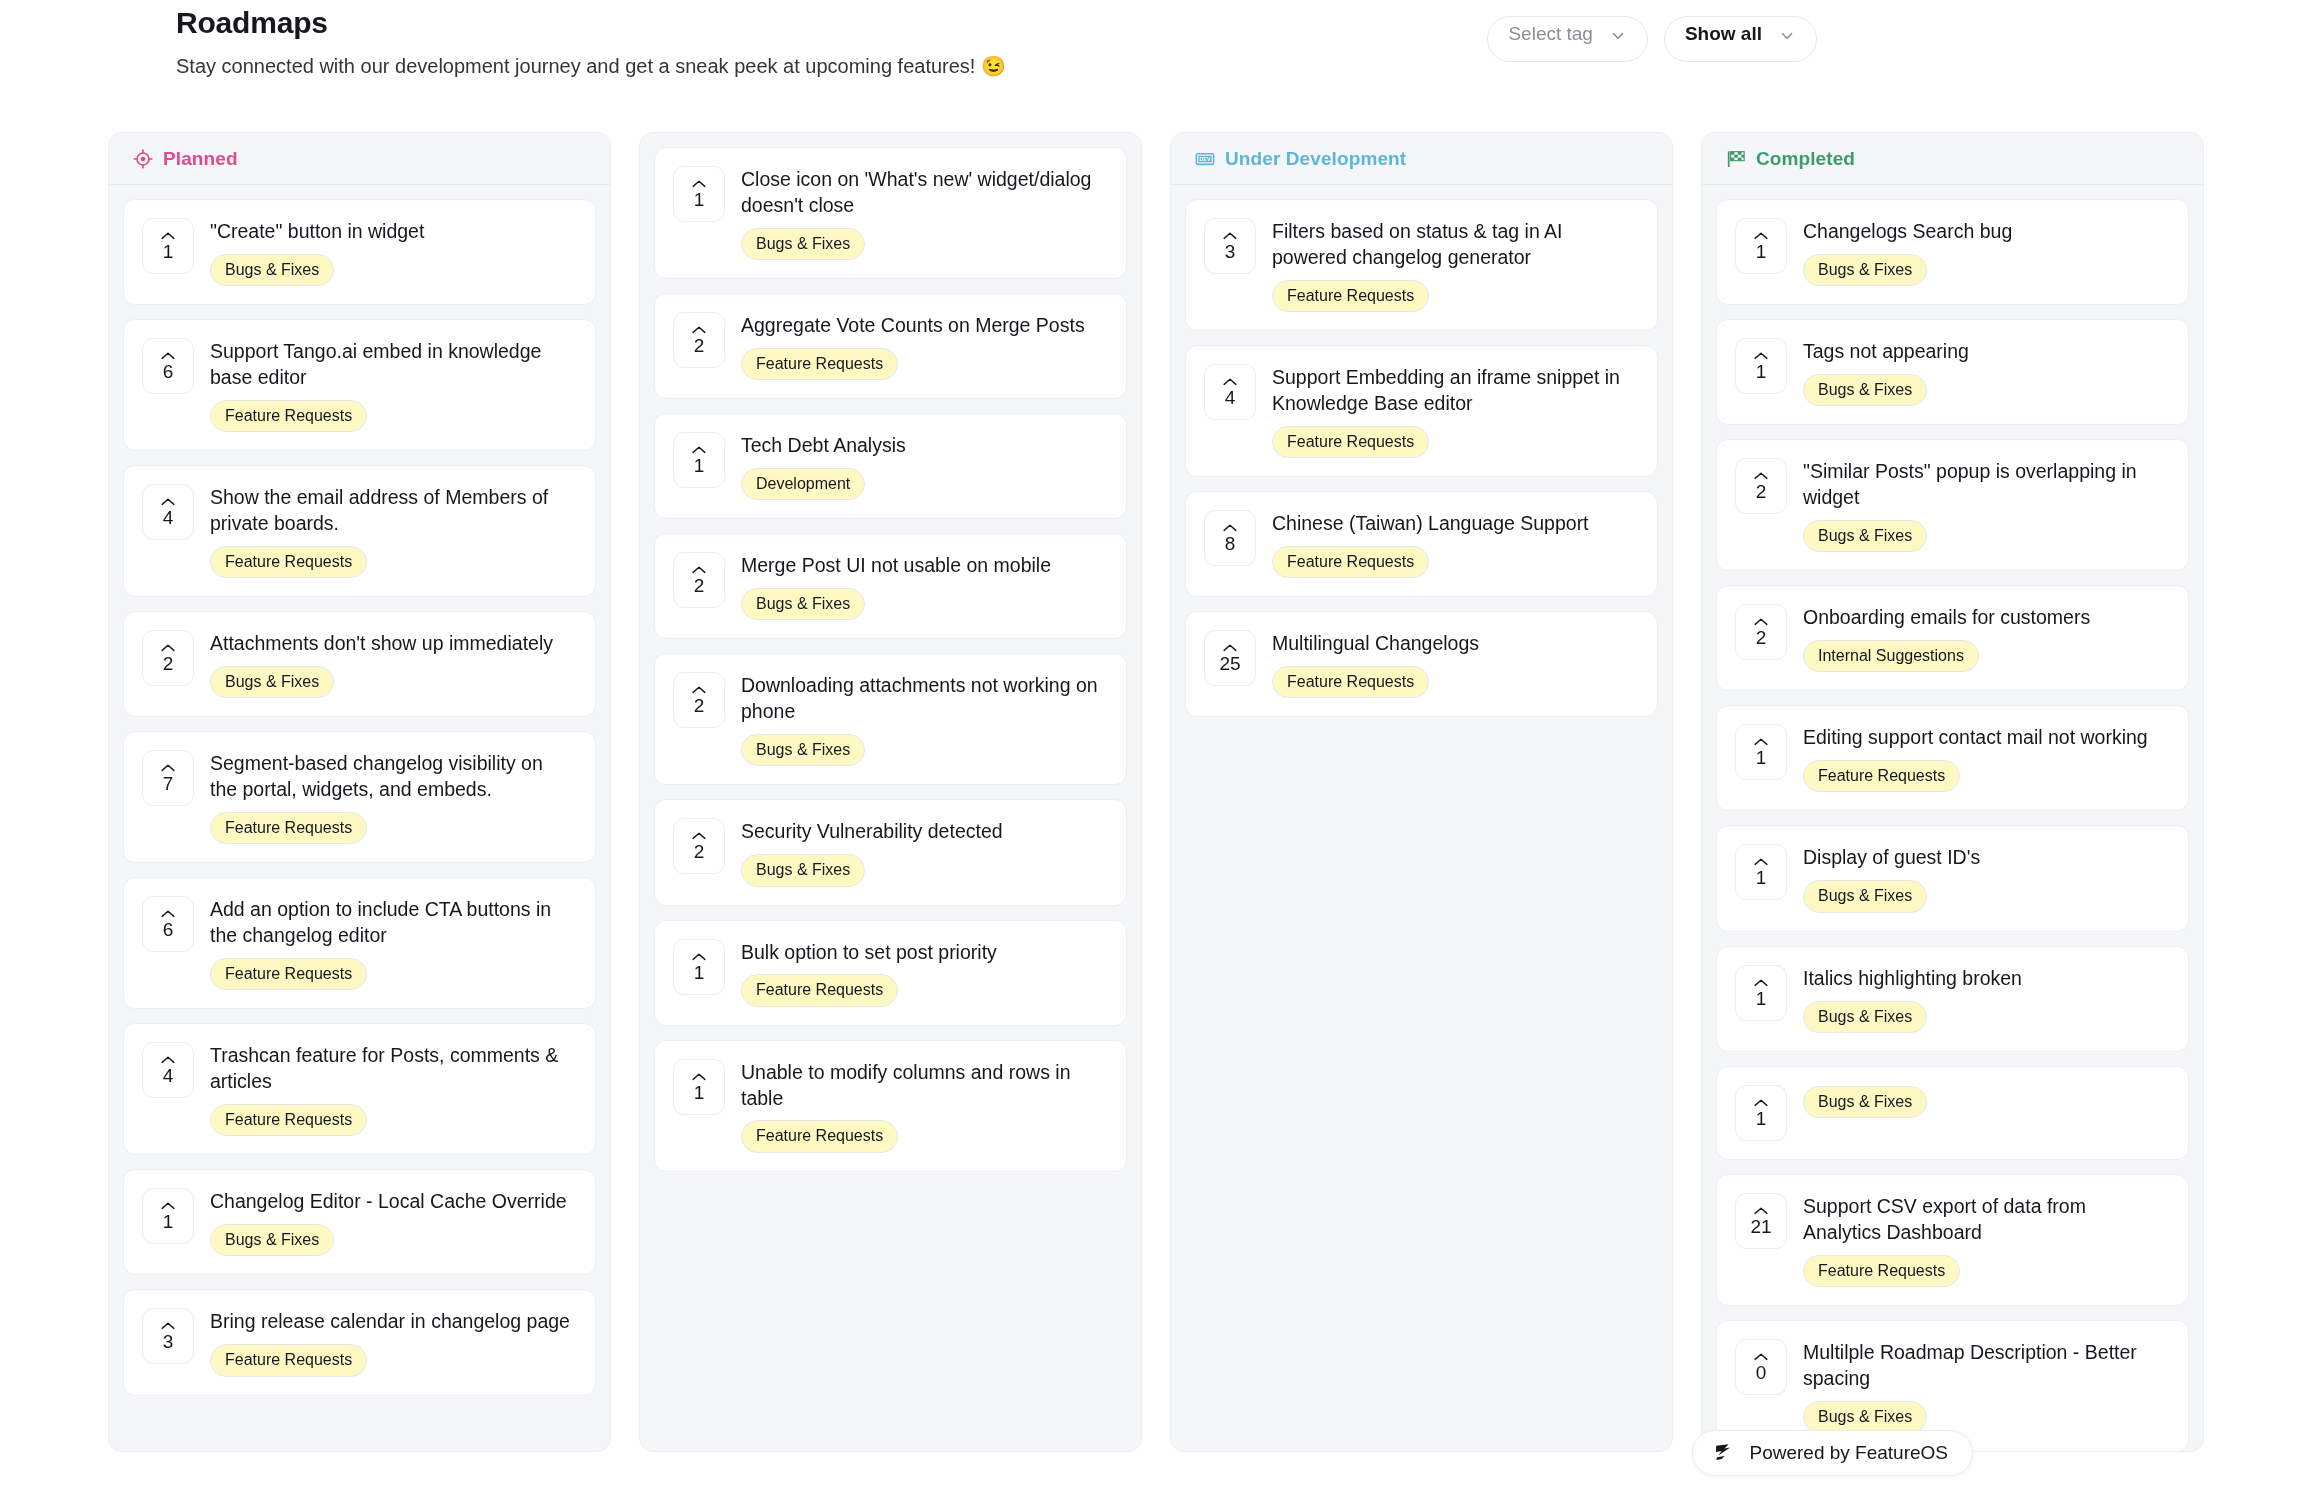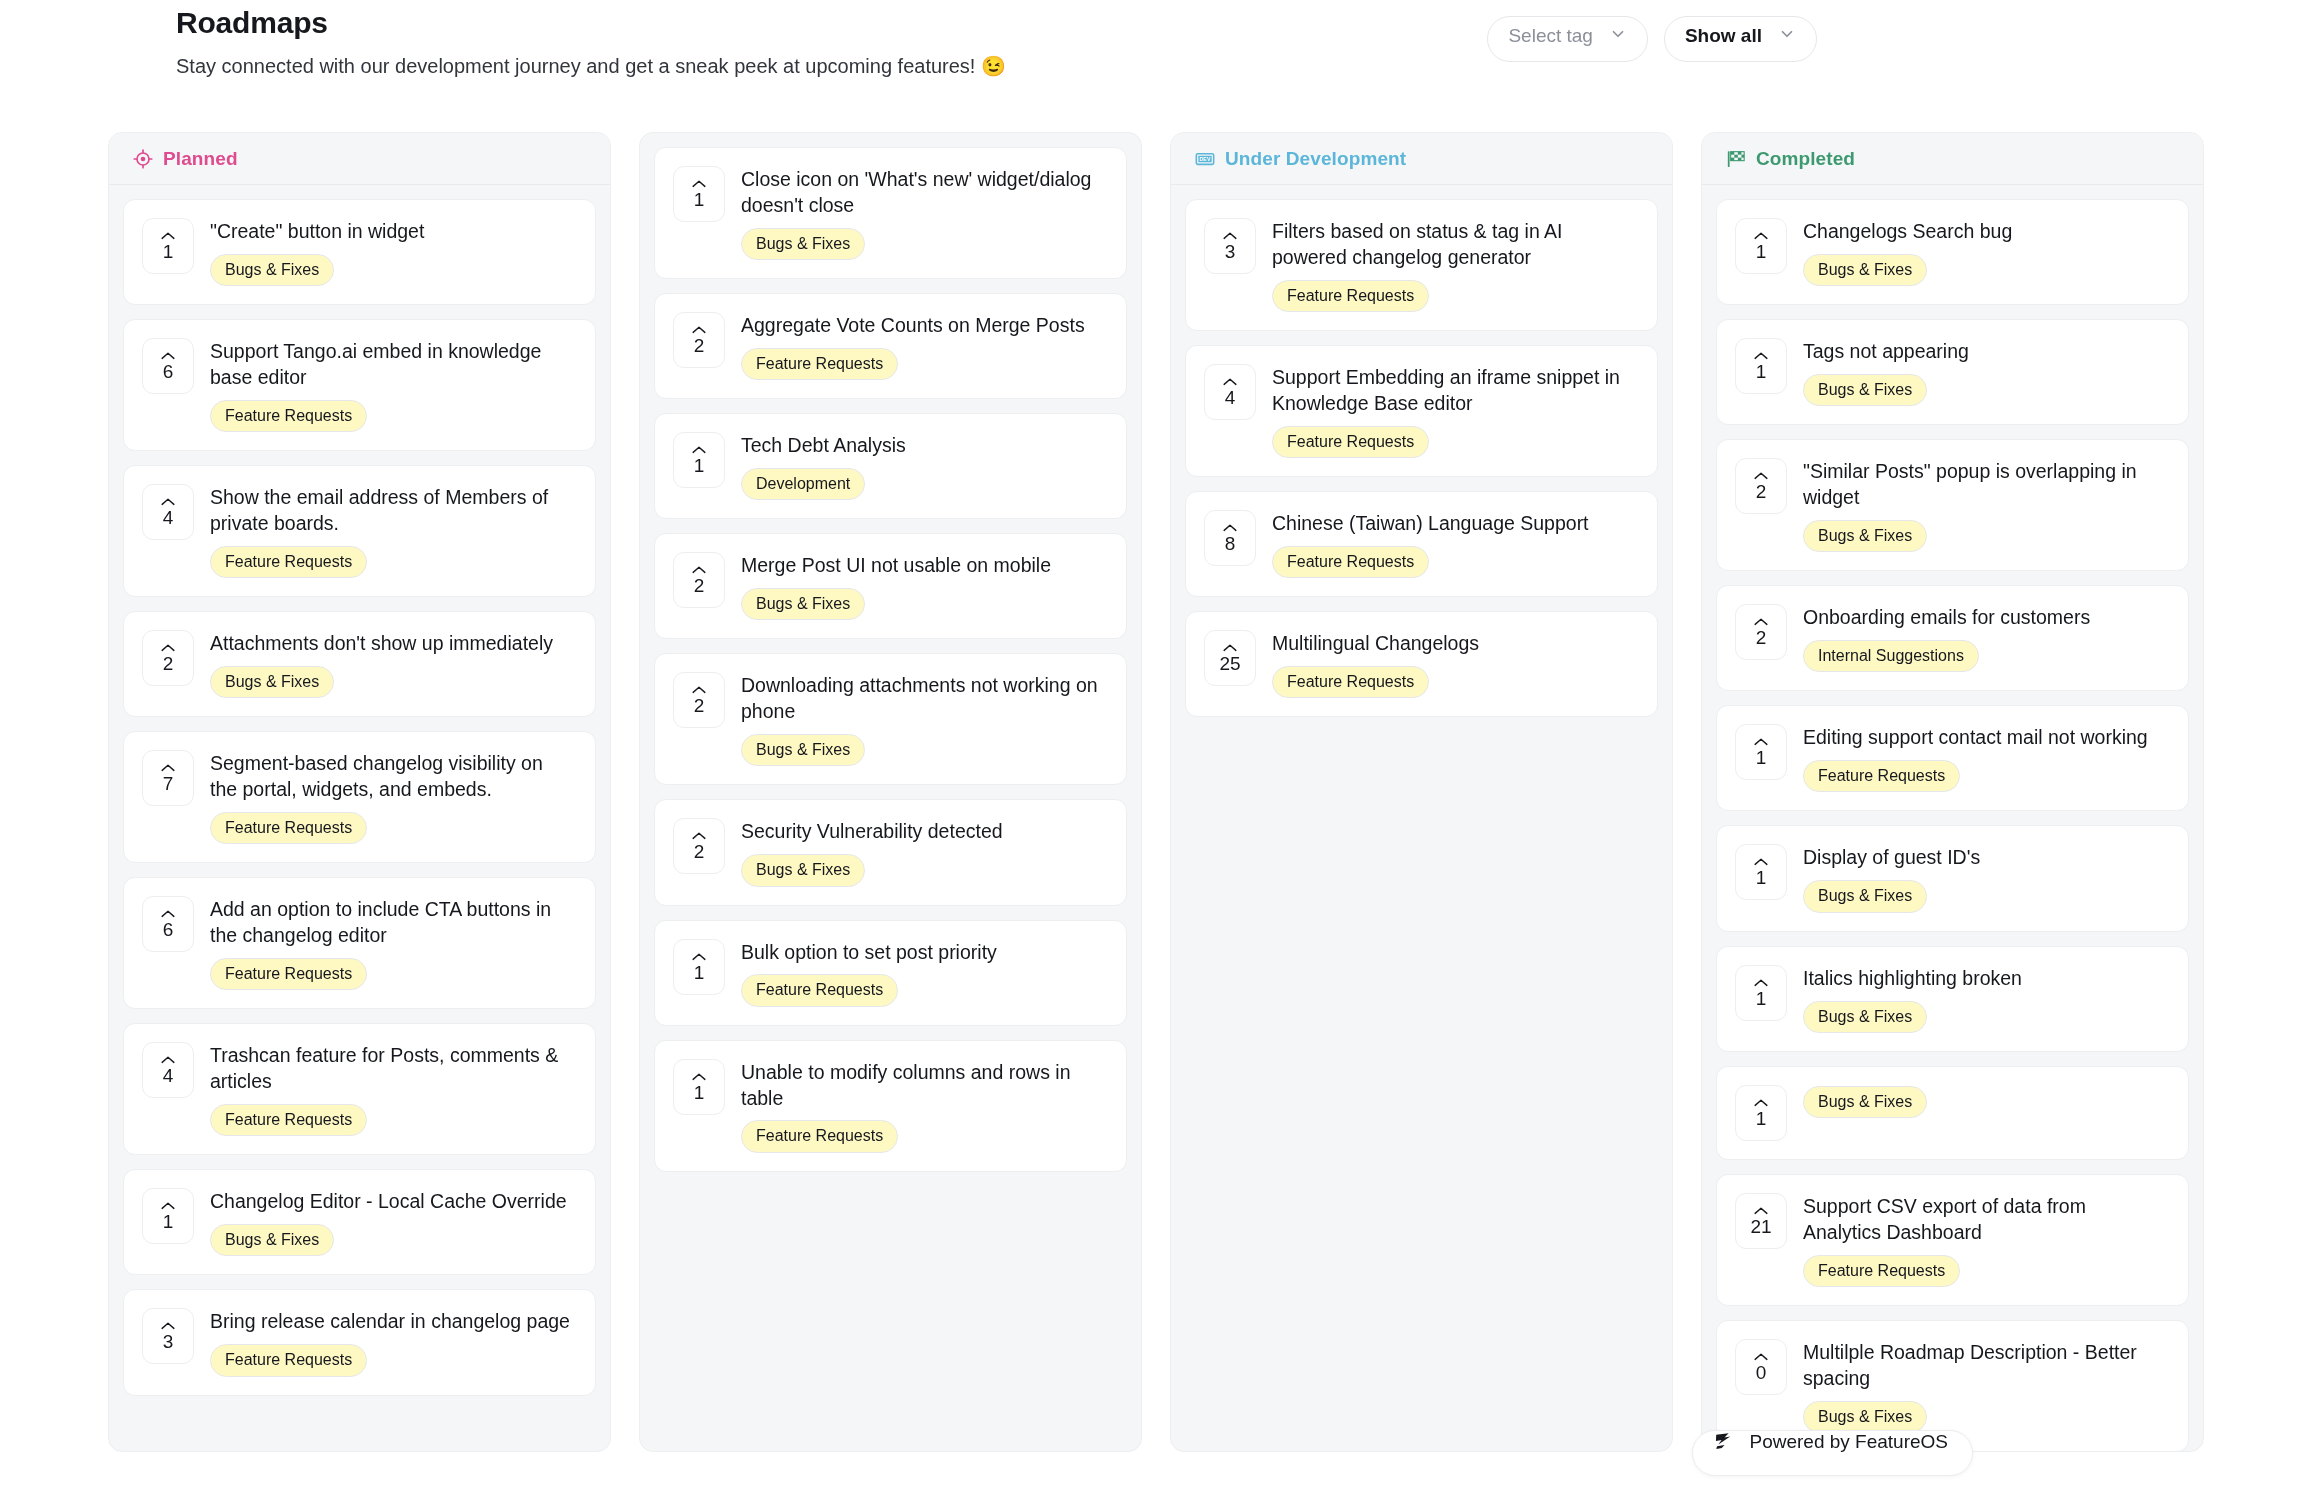--- a/index.html
+++ b/index.html
@@ -36,24 +36,24 @@
   }
   .header-controls {
     position: absolute;
     right: 172px; top: 16px;
     display: flex;
     gap: 16px;
     align-items: center;
   }
   .select-btn {
     display: flex;
-    align-items: flex-start;
+    align-items: flex-end;
     gap: 16px;
     height: 46px;
-    padding: 8px 20px;
+    padding: 16px 20px;
     border: 1px solid #e6e7ea;
     border-radius: 999px;
     background: #fff;
     font-size: 19px;
     cursor: pointer;
     white-space: nowrap;
   }
   .select-btn.muted .sel-label { color: #8b8f98; font-weight: 400; }
   .select-btn .sel-label { color: #16181d; font-weight: 600; }
   .chev { display: block; width: 18px; height: 18px; flex: 0 0 auto; }
@@ -152,21 +152,21 @@
     line-height: 1.2;
     cursor: pointer;
   }
 
   
   .powered {
     position: absolute;
     right: 16px;
     bottom: 10px;
     display: flex;
-    align-items: flex-start;
+    align-items: center;
     gap: 14px;
     height: 46px;
     padding: 0 24px 0 20px;
     background: #fff;
     border: 1px solid #ededef;
     border-radius: 999px;
     box-shadow: 0 1px 4px rgba(0,0,0,0.05);
     font-size: 19px;
     color: #16181d;
     cursor: pointer;

